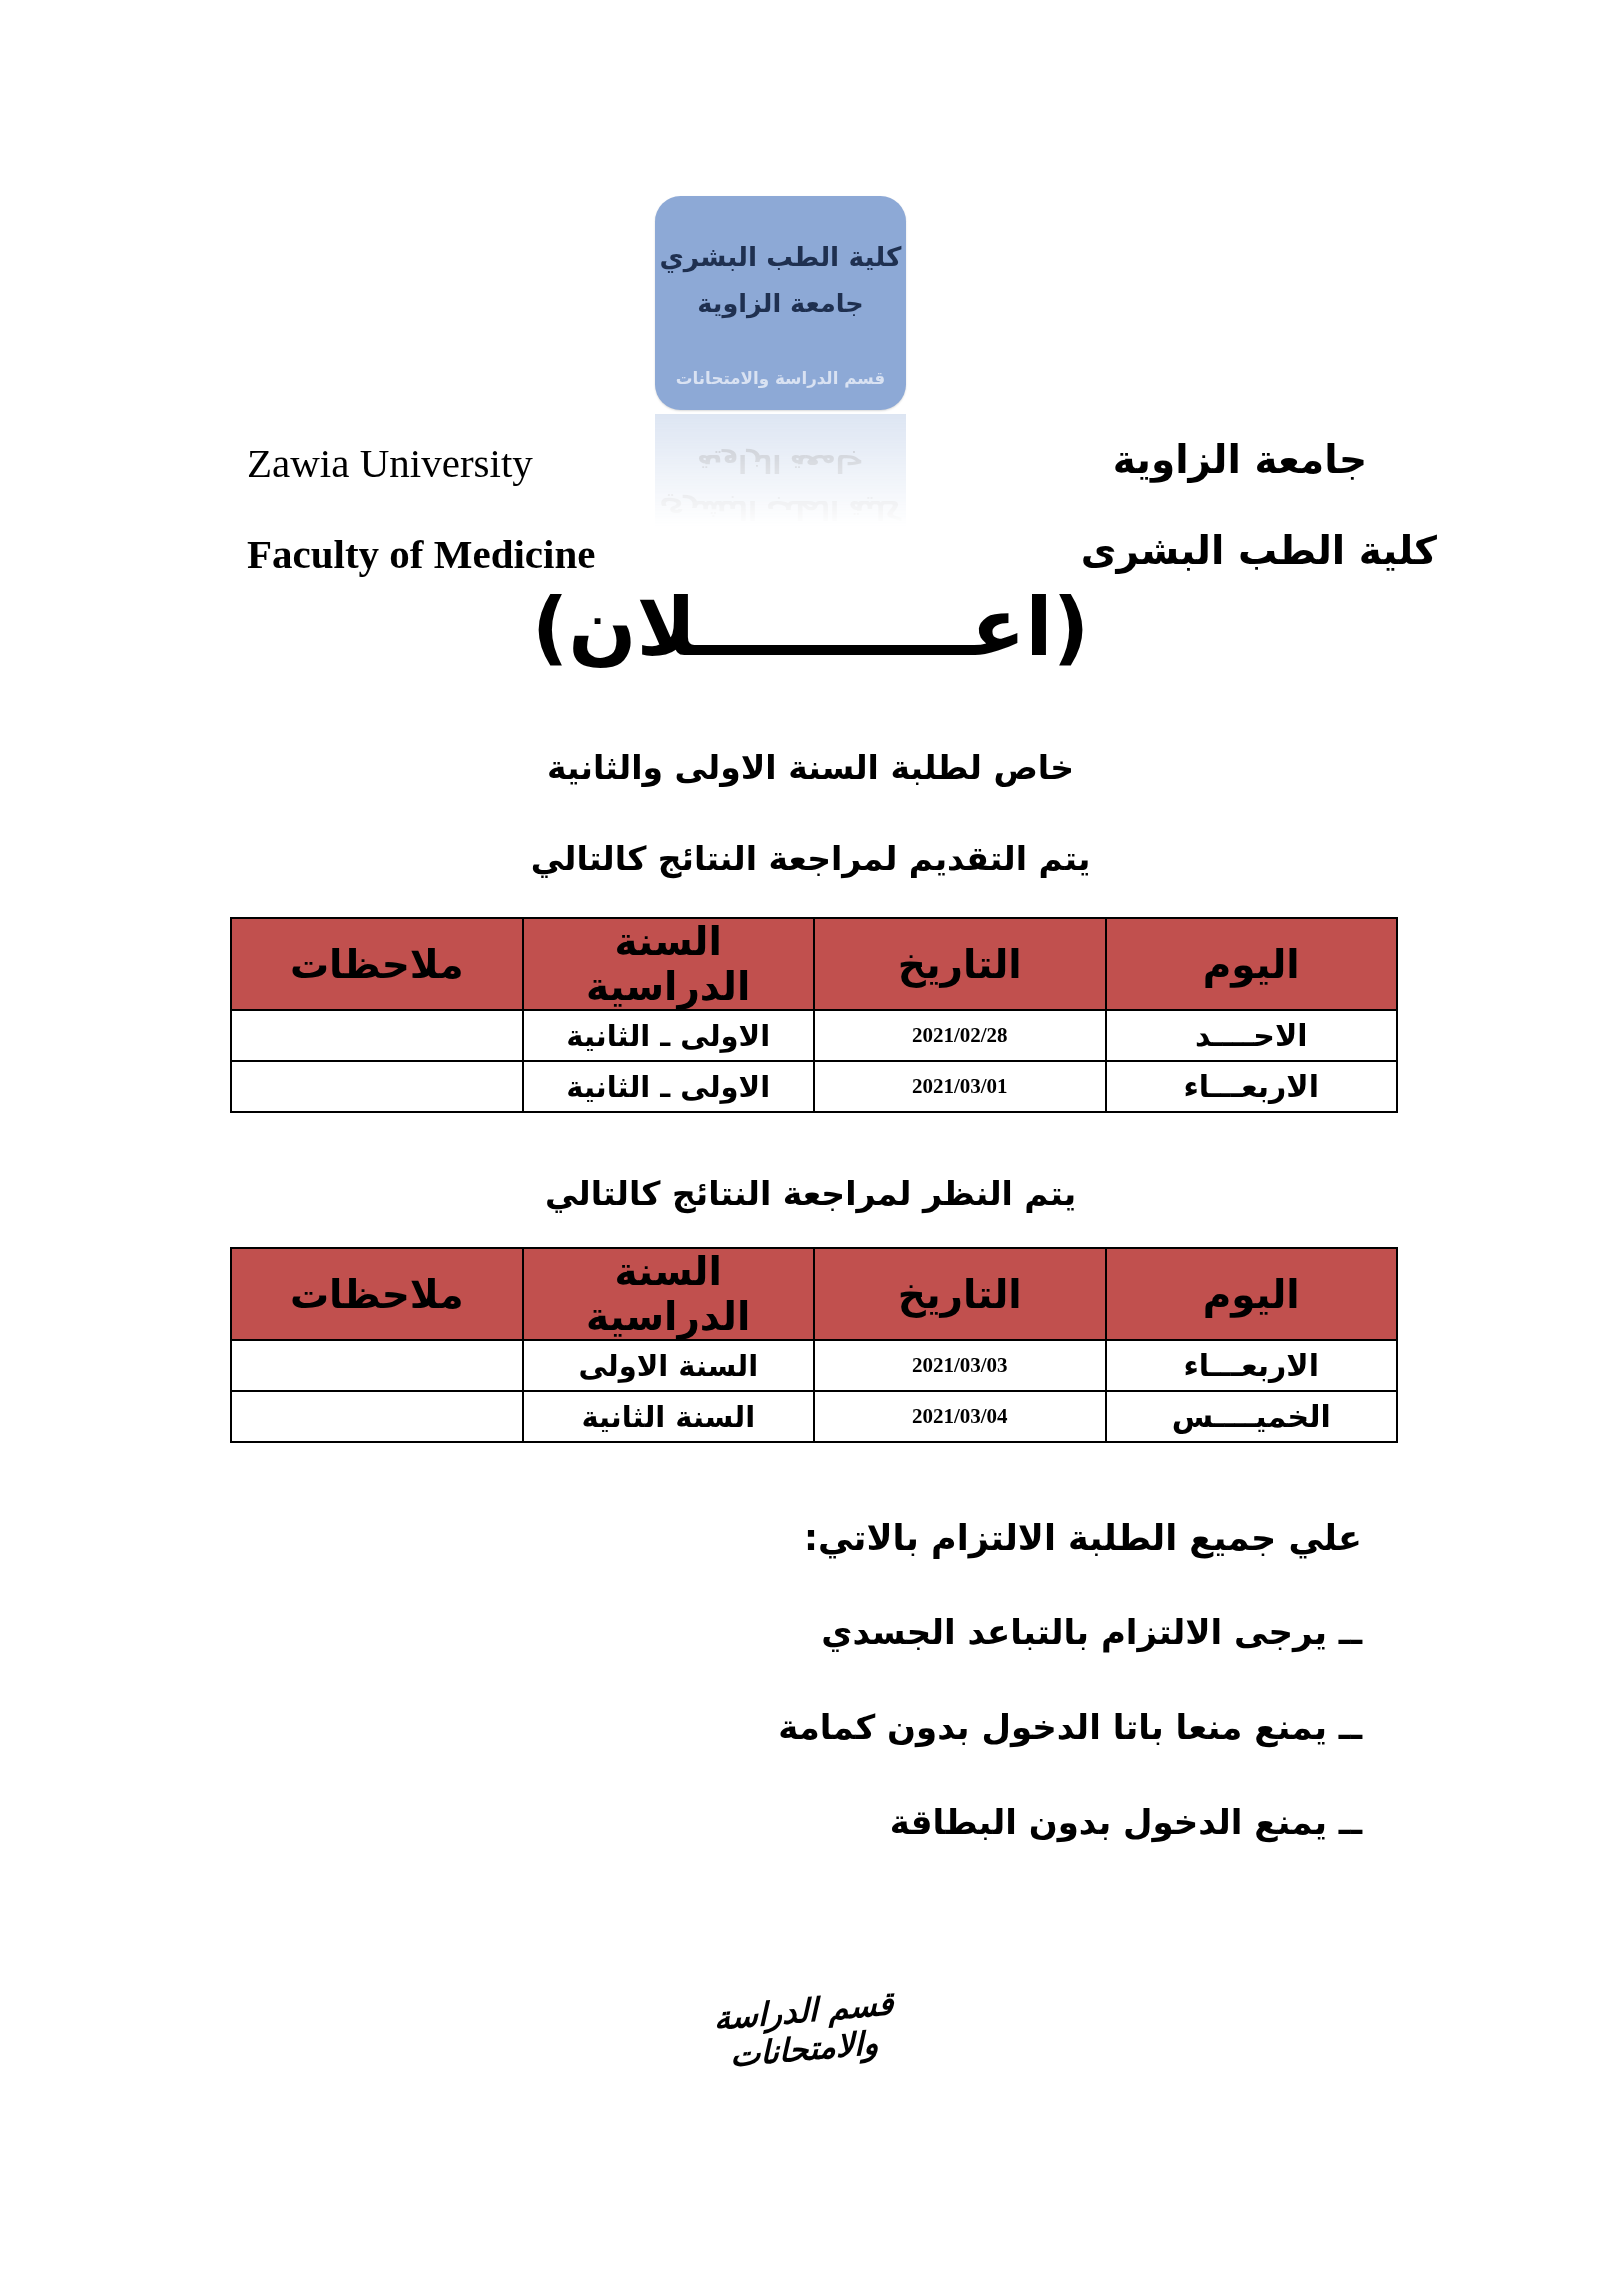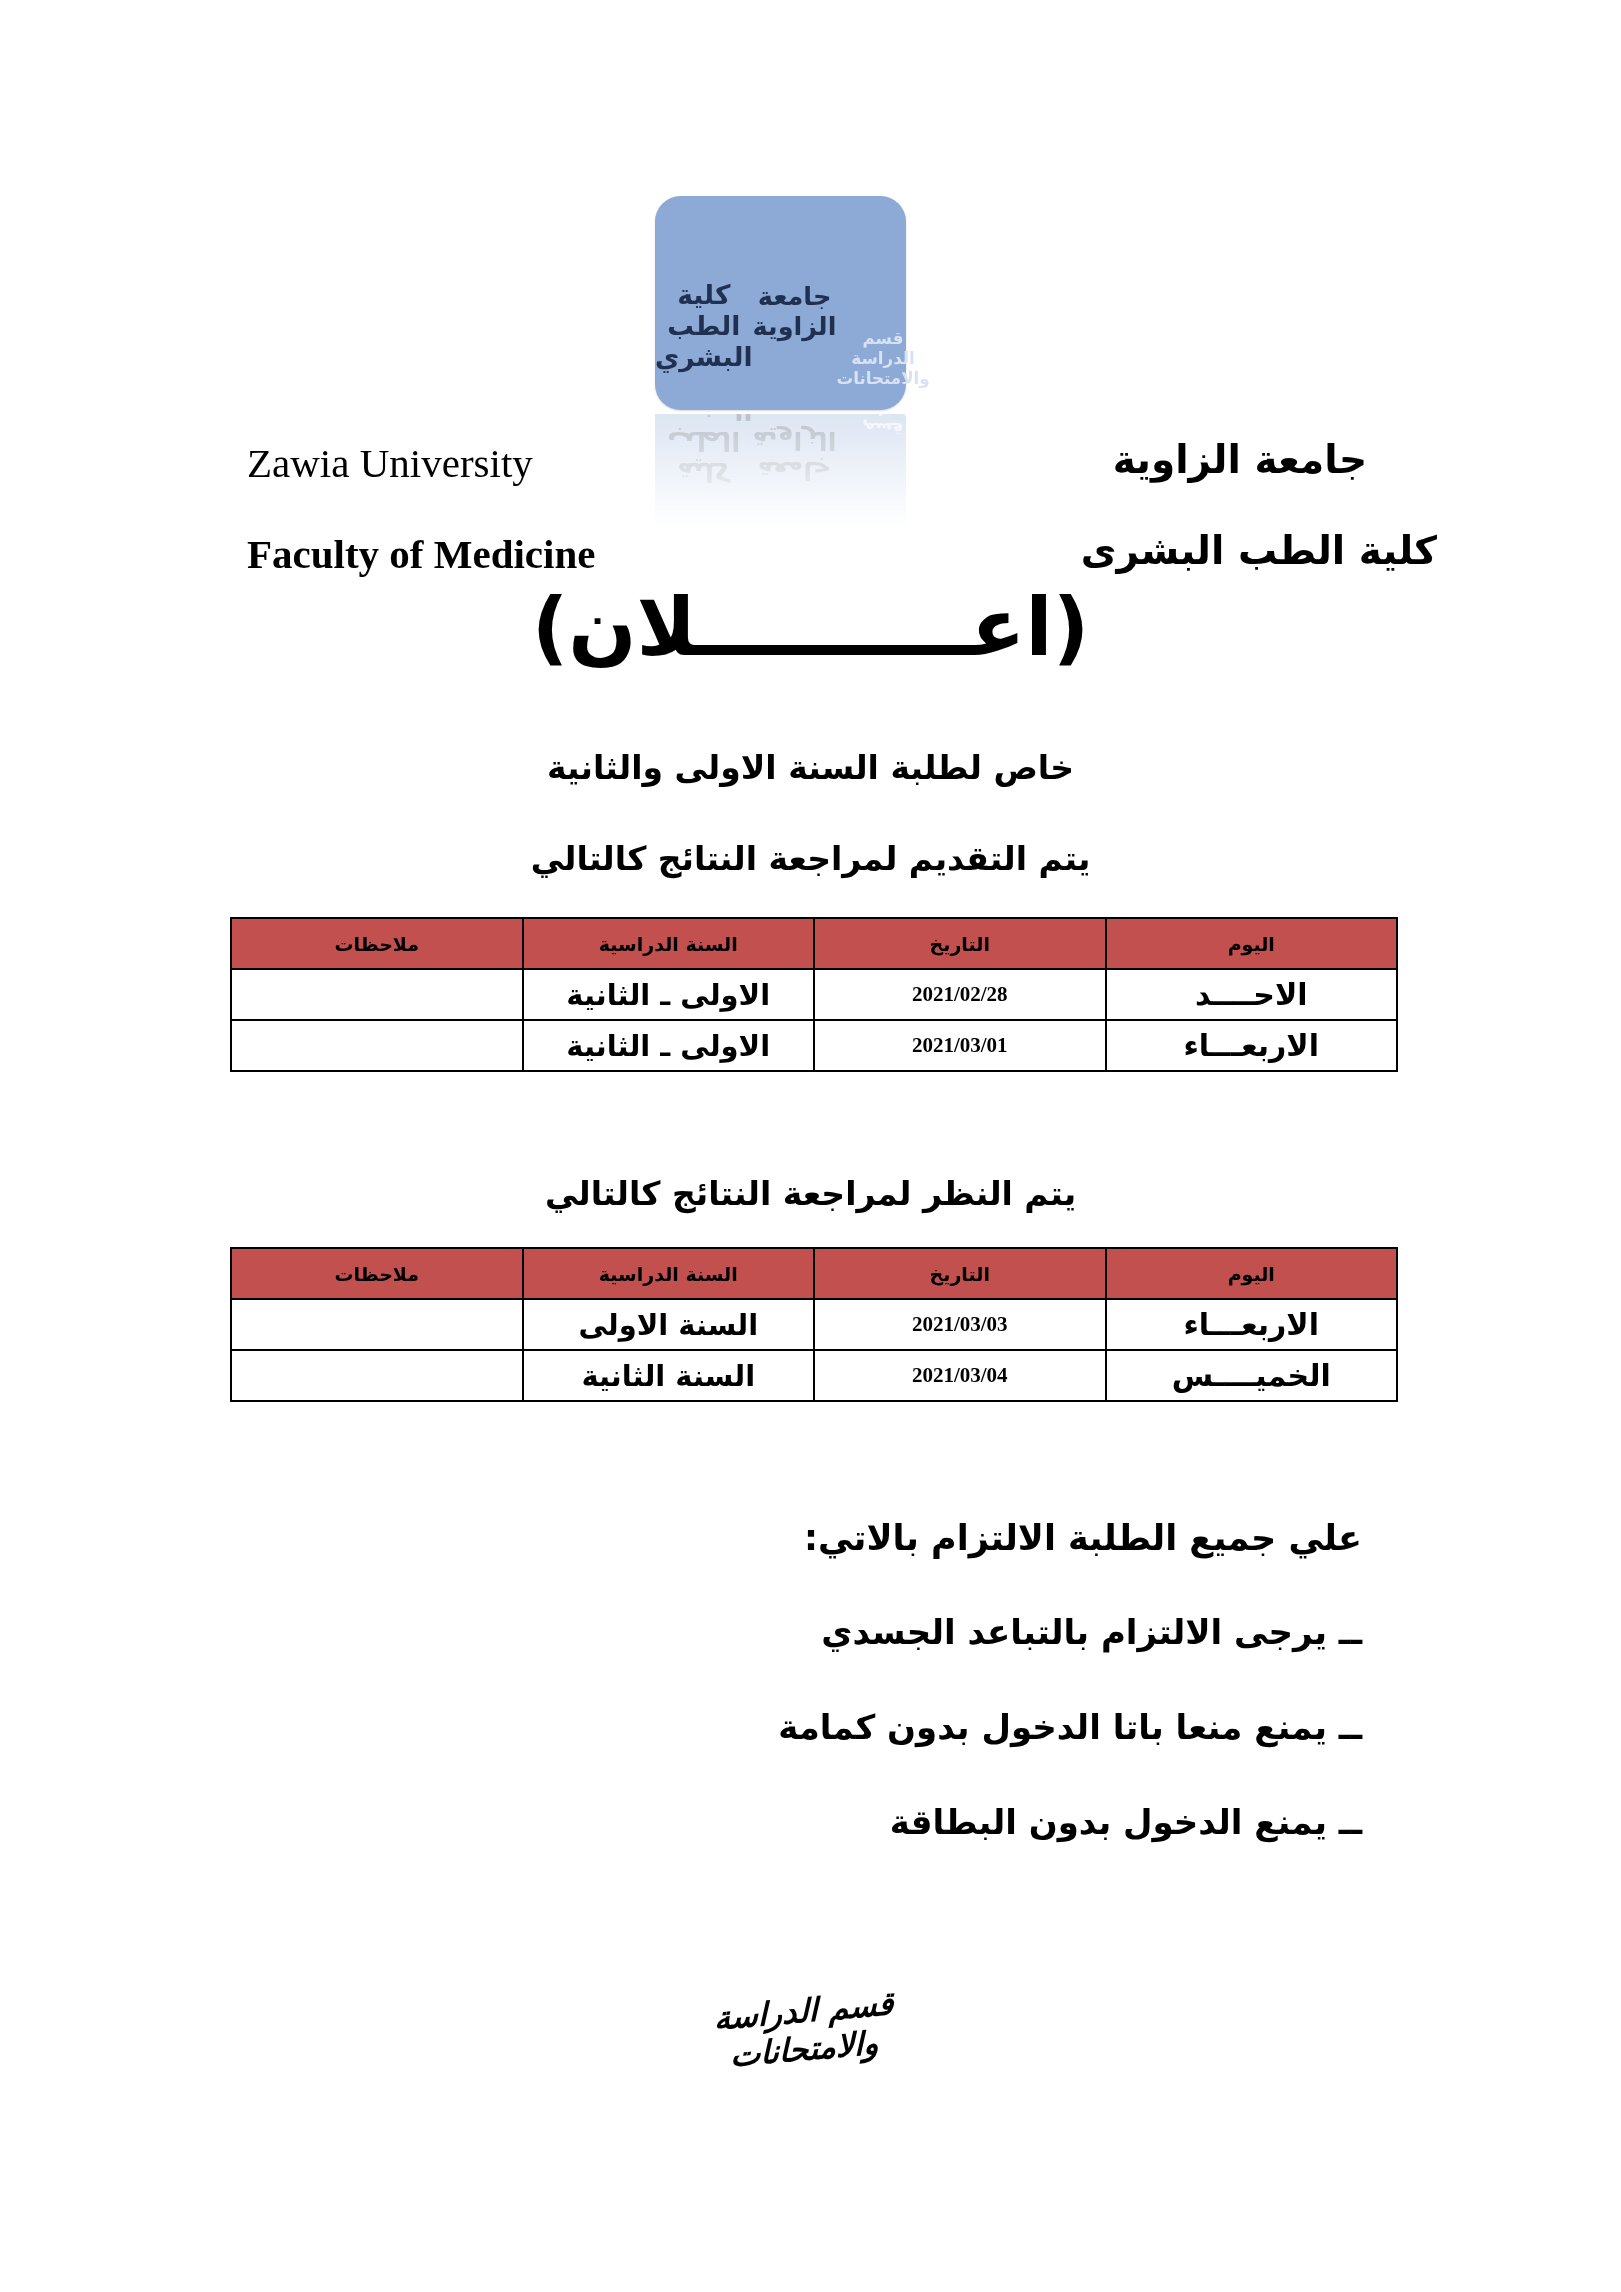--- a/index.html
+++ b/index.html
@@ -7,21 +7,21 @@
   .page {
     position:relative; width:1621px; height:2293px; margin:0 auto;
     background:#ffffff; overflow:hidden;
     font-family:"DejaVu Sans", sans-serif; color:#000;
   }
 
   
   .logo {
     position:absolute; left:655px; top:196px; width:251px; height:214px;
     background:#8DA9D6; border-radius:25.5px;
-    display:flex; align-items:center; text-align:center;
+    display:flex; flex-direction:column; align-items:center; text-align:center;
     font-weight:bold; color:#1F3050;
     box-shadow:0 1px 2px rgba(0,0,0,.15);
   }
   .logo .l1 { margin-top:45px; font-size:26.5px; }
   .logo .l2 { margin-top:15.7px; font-size:25.5px; }
   .logo .l3 { margin-top:auto; margin-bottom:21.6px; font-size:16.7px; color:#D9E2F2; }
   .logo-reflection {
     position:absolute; left:655px; top:414px; width:251px; height:157px;
     transform:scaleY(-1); opacity:.35; pointer-events:none;
     -webkit-mask-image:linear-gradient(to top, rgba(0,0,0,.85) 0%, rgba(0,0,0,0) 72%);
@@ -52,21 +52,21 @@
     position:absolute; left:230px; width:1168px;
     border-collapse:collapse; direction:rtl; table-layout:fixed;
     border:2.9px solid #000;
   }
   .t1 { top:917px; }
   .t2 { top:1247px; }
   table.sched th, table.sched td {
     border:2px solid #000; height:51px; padding:0 5.9px;
     text-align:center; vertical-align:middle; overflow:hidden;
   }
-  table.sched th { background:#C1504E; font-size:19px; font-weight:bold; color:#000; }
+  table.sched th { background:#C1504E; font-size:39px; font-weight:bold; color:#000; }
   td.c-day  { font-size:30px; font-weight:bold; }
   td.c-year { font-size:29px; font-weight:bold; }
   td.c-date { font-size:21px; font-weight:bold; direction:ltr;
               font-family:"Liberation Serif","DejaVu Serif",serif; }
   td.c-notes { background:#fff; }
 
   
   .commitments { position:absolute; right:259px; top:1521px; direction:rtl;
     text-align:right; font-weight:bold; }
   .commit-heading { font-size:35px; line-height:1; margin-bottom:59px; }

